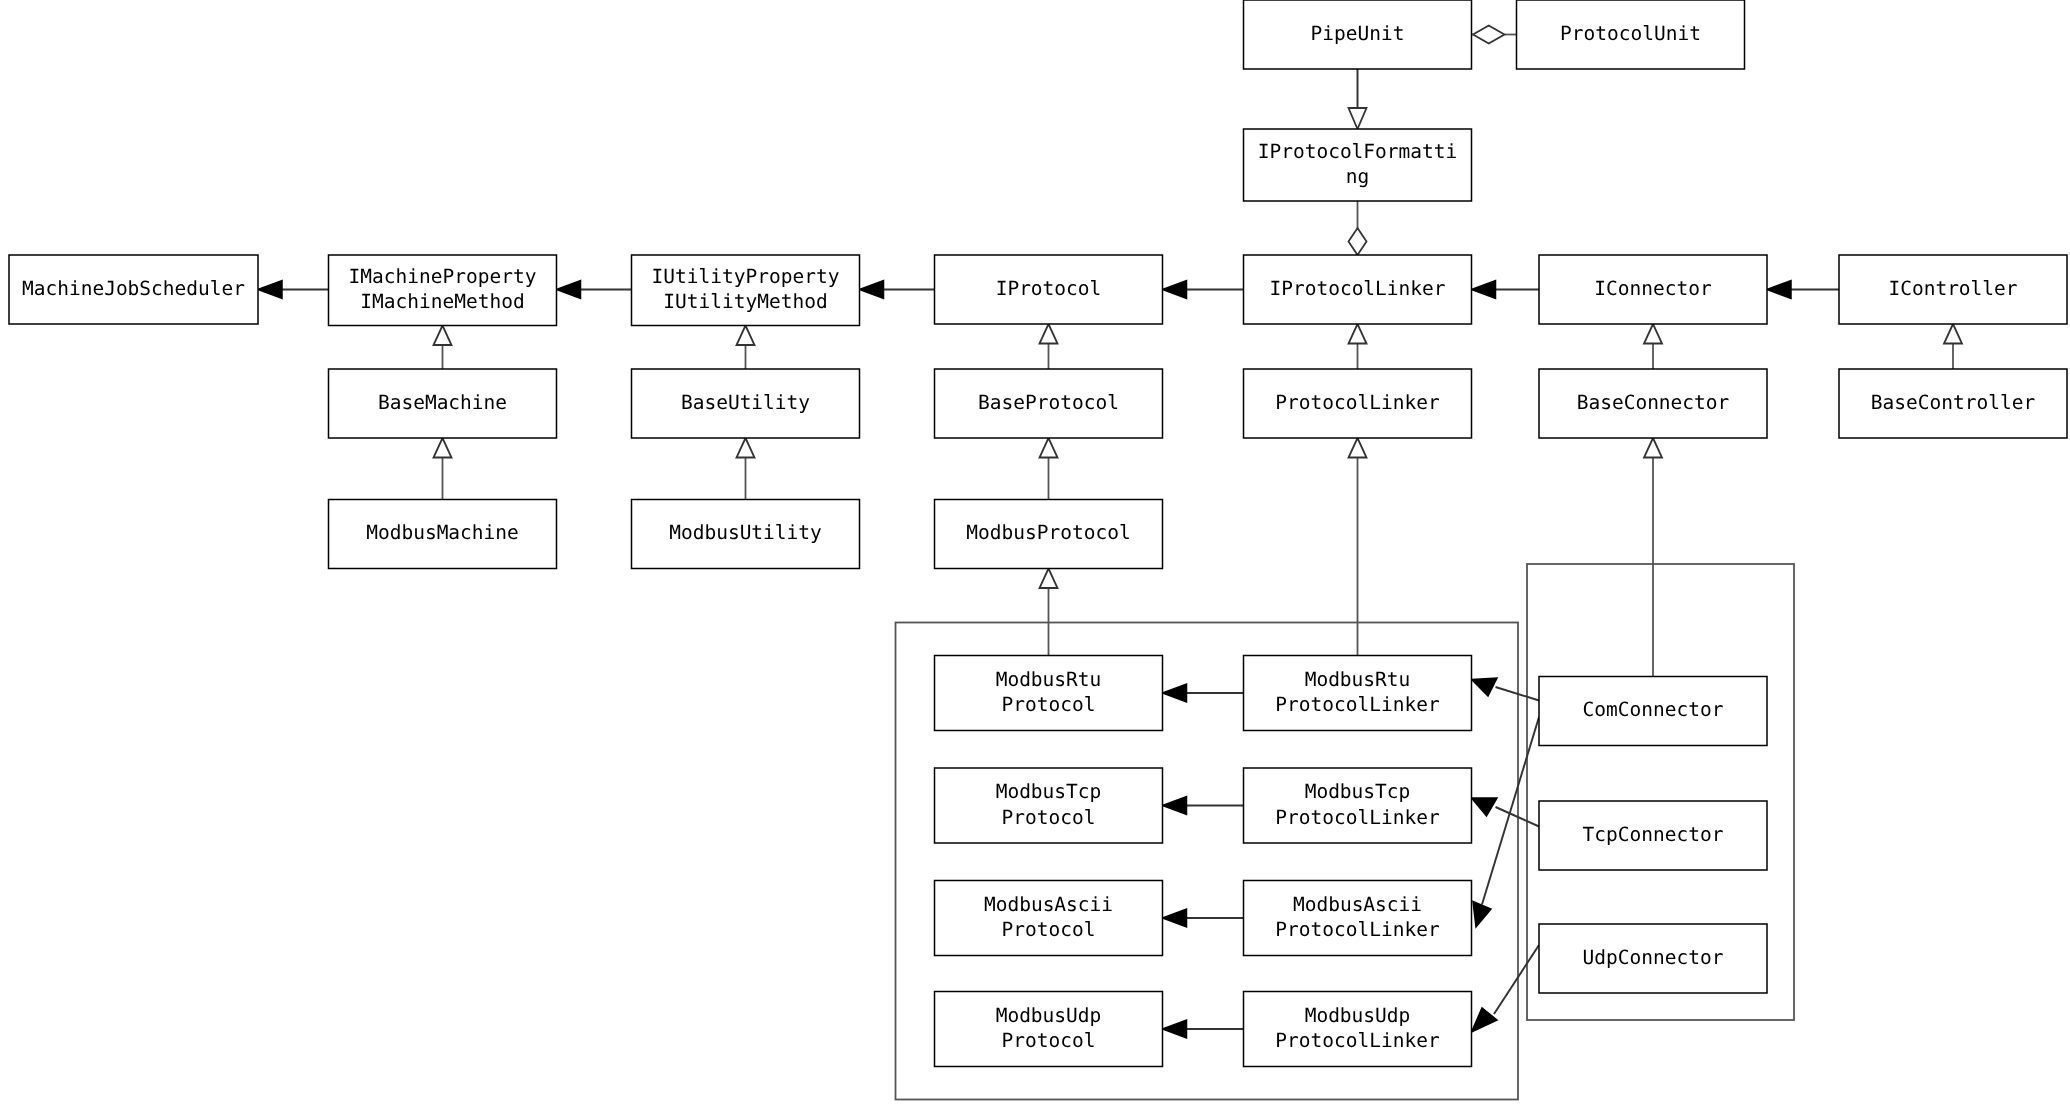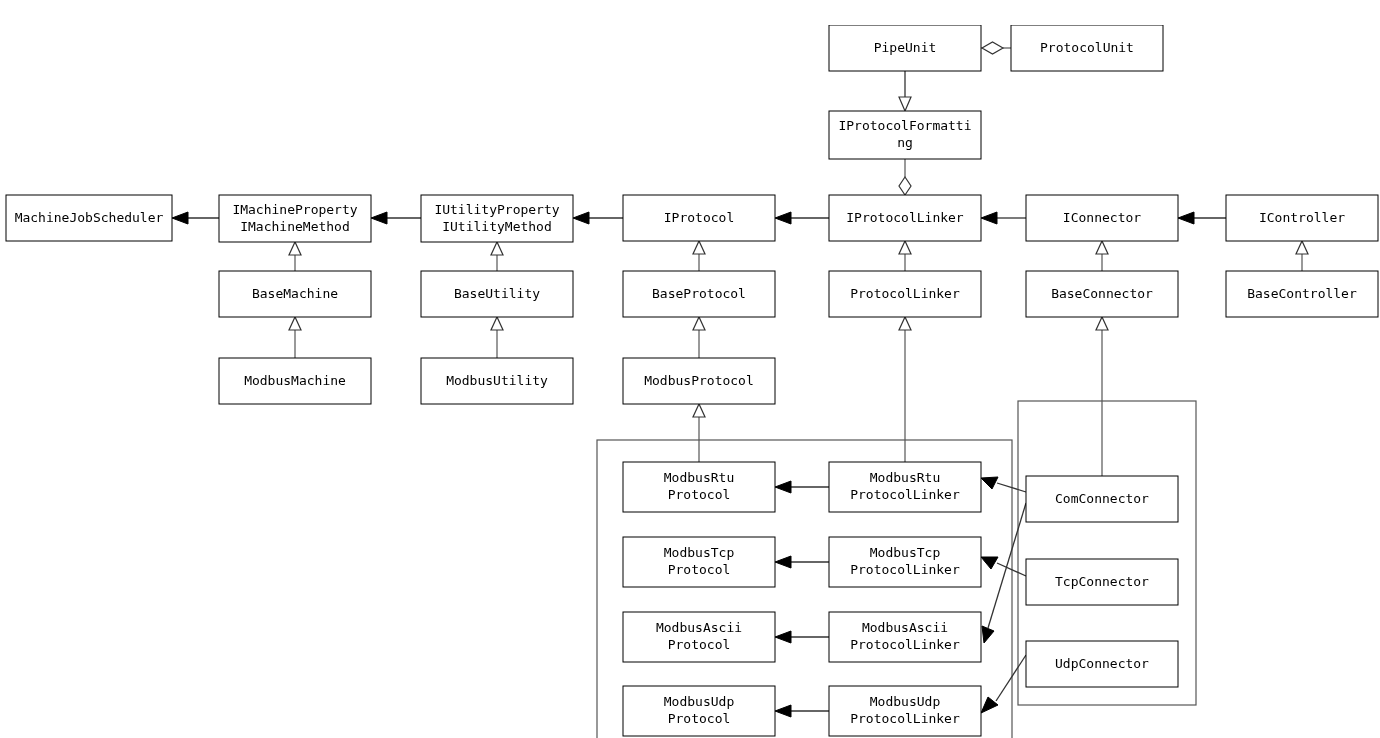--- a/index.html
+++ b/index.html
@@ -10,21 +10,20 @@
   body {
     width: 1380px;
     height: 738px;
     font-family: "DejaVu Sans Mono", "Liberation Mono", monospace;
     overflow: hidden;
   }
   #diagram-root {
     position: relative;
     width: 1380px;
     height: 632px;
-    margin-top: 25px;
   }
   svg#uml-canvas {
     position: absolute;
     top: 0;
     left: 0;
     width: 1380px;
     height: 738px;
   }
   .cls-box {
     fill: #ffffff;

